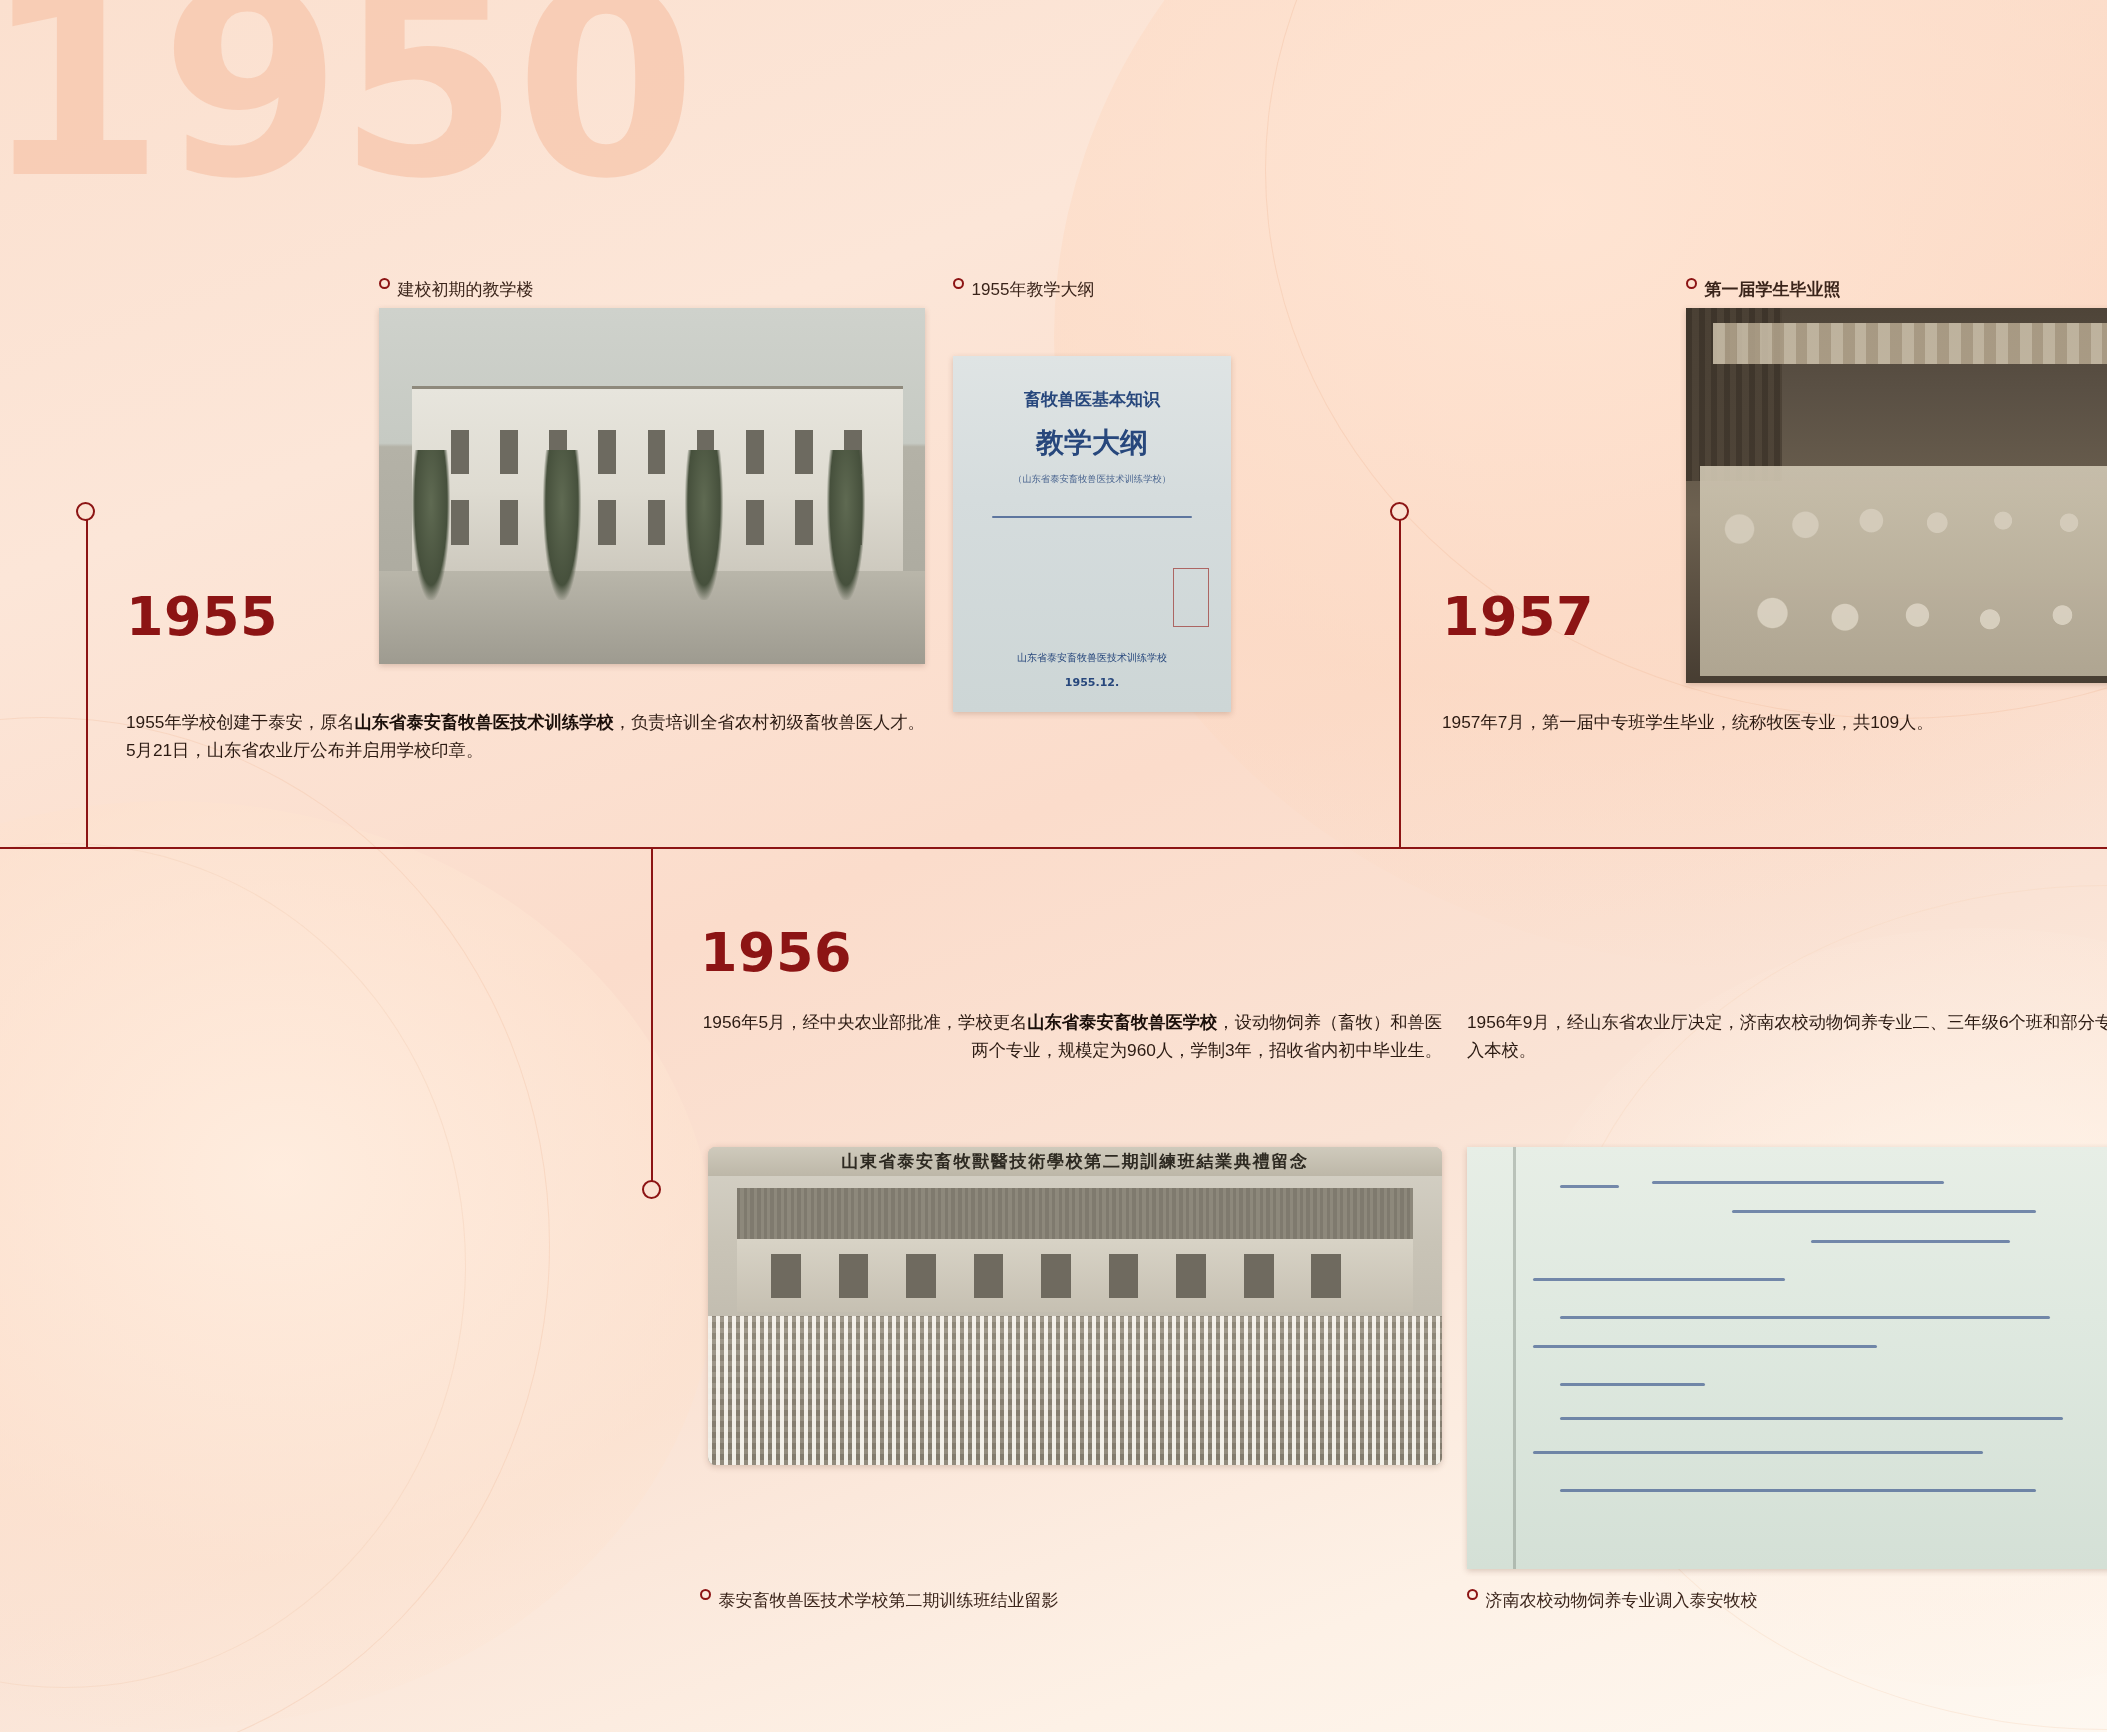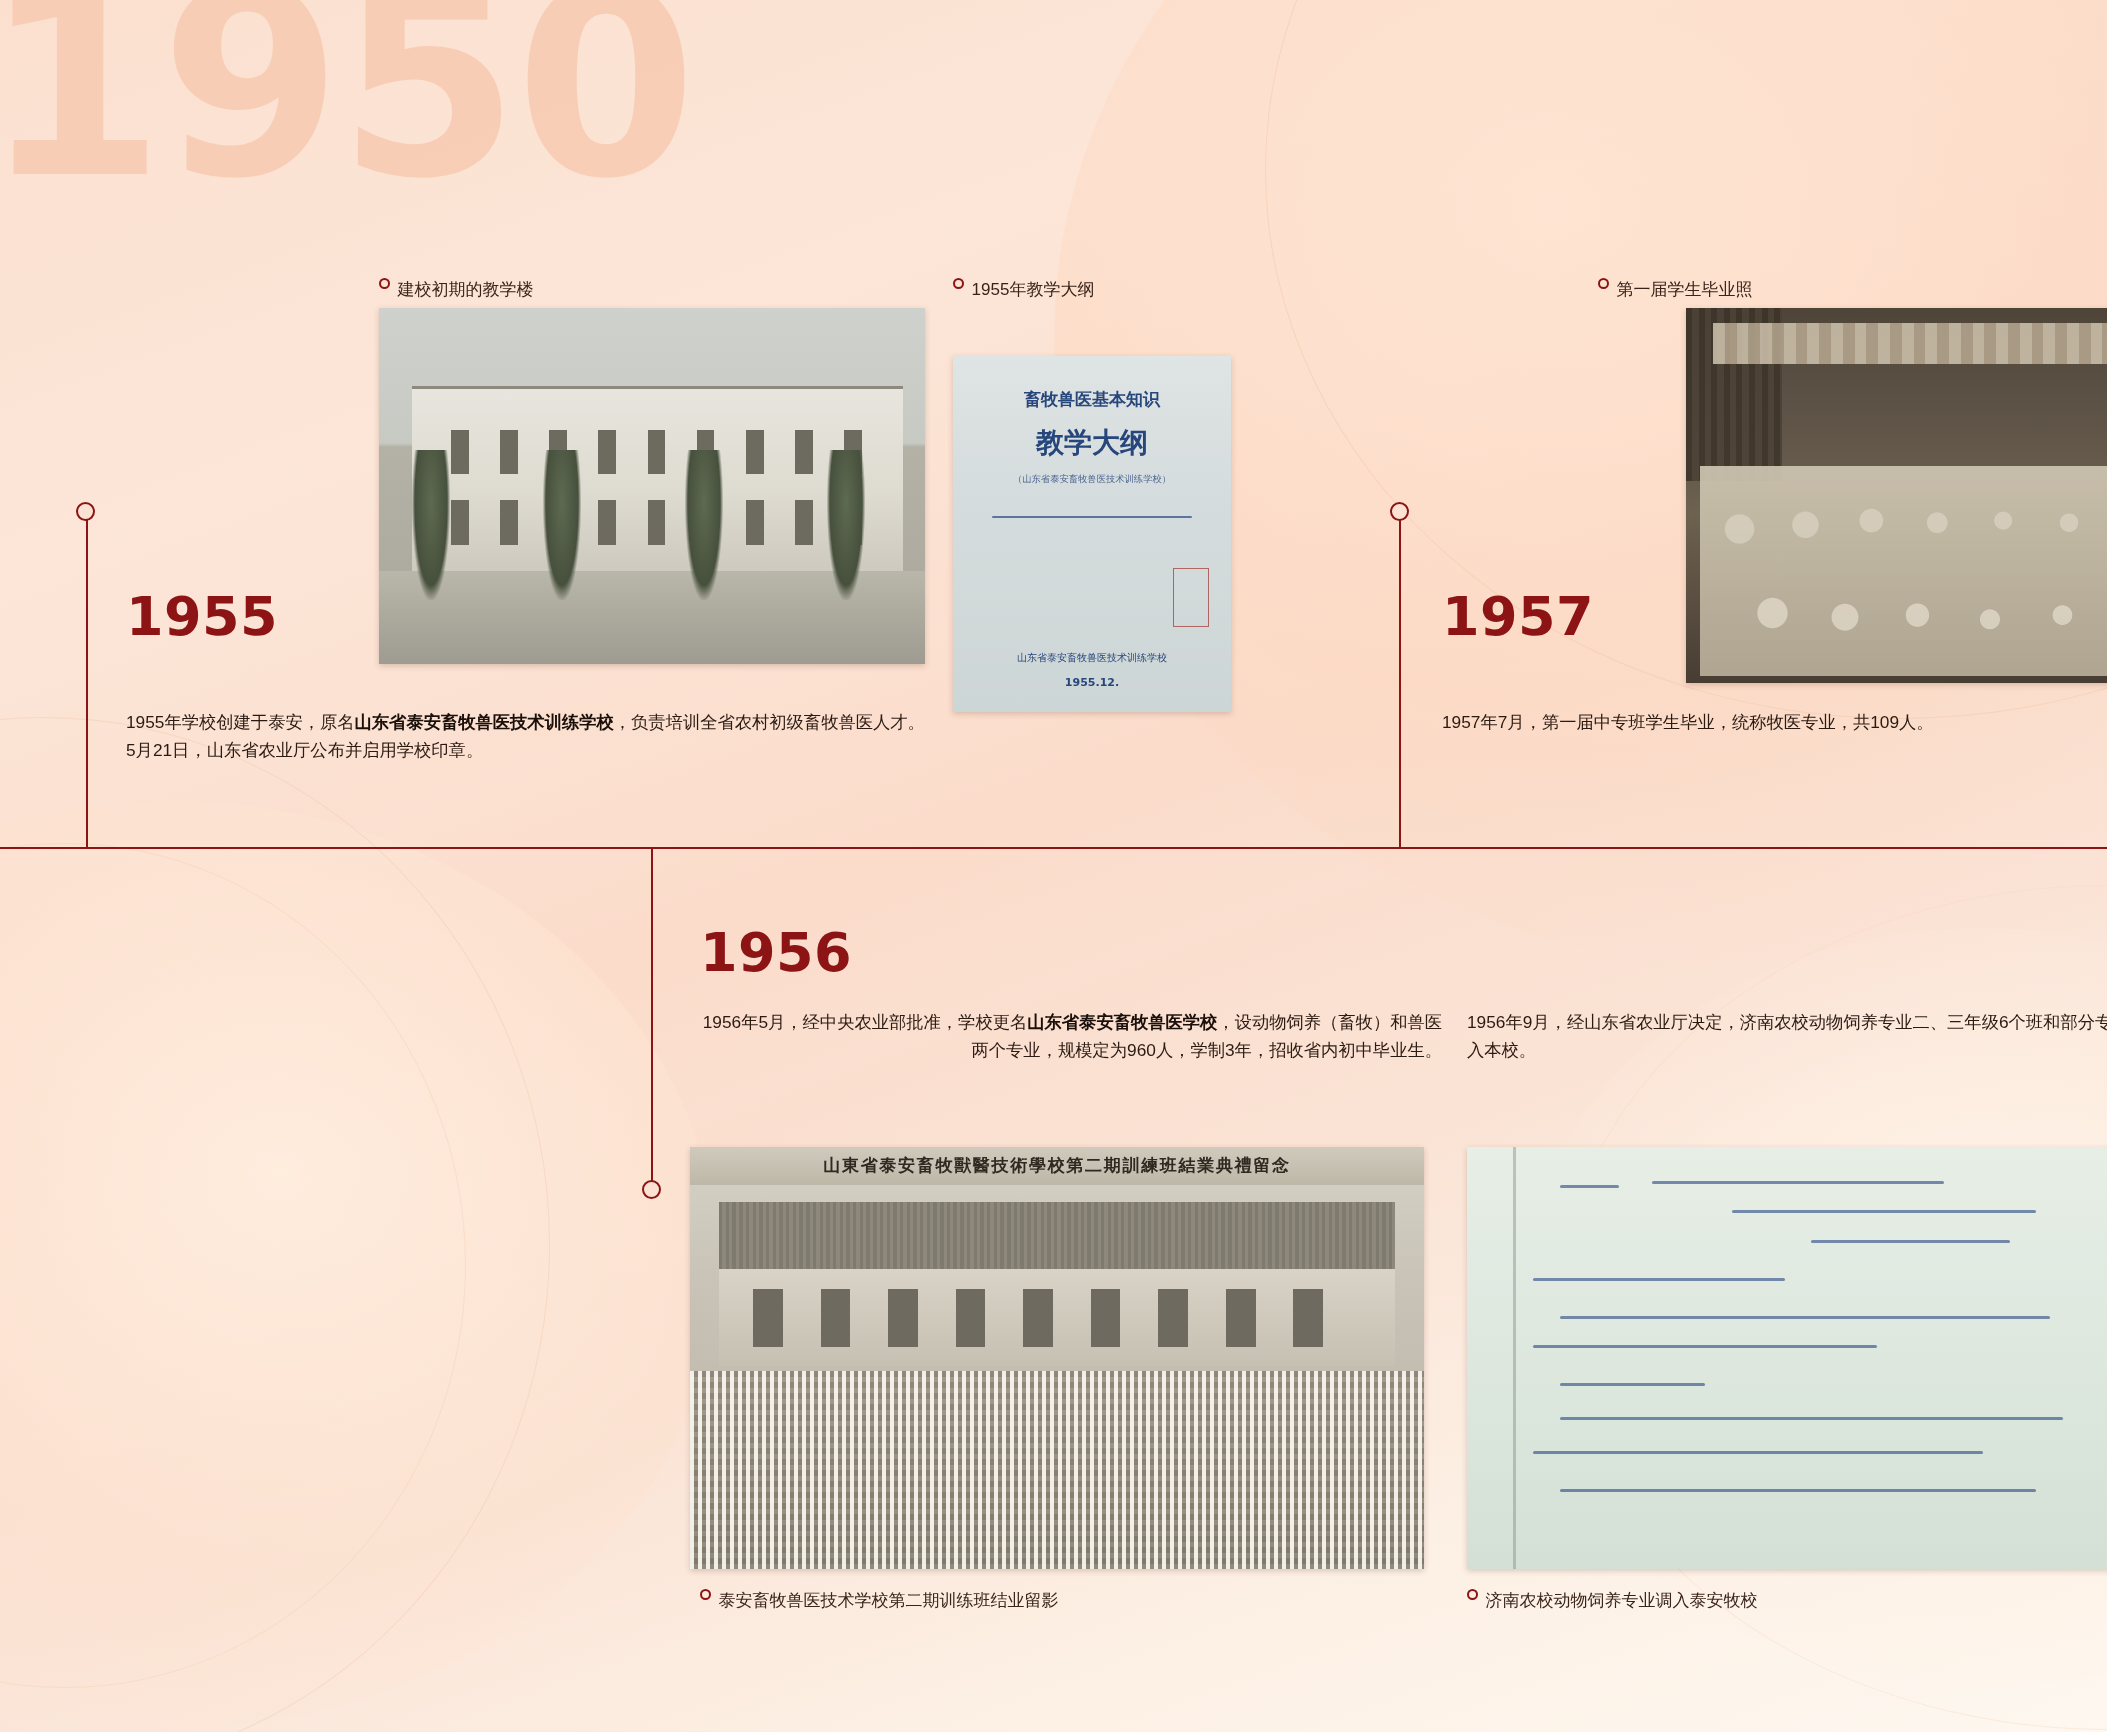--- a/index.html
+++ b/index.html
@@ -372,21 +372,21 @@
       <div class="line" style="left:14%; top:45%; width:72%; height:2.1px;"></div>
       <div class="stamp"></div>
       <div class="bigtext" style="top:83%; font-size:10px; font-weight:normal;">山东省泰安畜牧兽医技术训练学校</div>
       <div class="bigtext" style="top:90%; font-size:11px;">1955.12.</div>
     </div>
   </div>
 
   <div class="year" style="left:126px; top:590px;">1955</div>
   <div class="body-text" style="left:126px; top:708px; width:1113px;">1955年学校创建于泰安，原名<b>山东省泰安畜牧兽医技术训练学校</b>，负责培训全省农村初级畜牧兽医人才。<br>5月21日，山东省农业厅公布并启用学校印章。</div>
 
-  <div class="caption" style="left:1598px; top:278px;">
+  <div class="caption" style="left:1686px; top:278px;font-weight:bold;">
     <span class="cap-dot"></span>
     <span>第一届学生毕业照</span>
   </div>
 
   <div class="photo p3" style="left:1686px; top:308px; width:687px; height:375px;">
     <div class="ph-inner">
       <div class="curtain" style="left:0; width:14%;"></div>
 
       <div class="banner"></div>
       <div class="crowd"></div>
@@ -394,21 +394,21 @@
   </div>
 
   <div class="year" style="left:1442px; top:590px;">1957</div>
   <div class="body-text" style="left:1442px; top:708px; width:928px;">1957年7月，第一届中专班学生毕业，统称牧医专业，共109人。</div>
 
   <div class="year" style="left:700px; top:898px;margin-top:28px;">1956</div>
 
   <div class="body-text" style="left:700px; top:1008px; width:742px;text-align:right;">1956年5月，经中央农业部批准，学校更名<b>山东省泰安畜牧兽医学校</b>，设动物饲养（畜牧）和兽医两个专业，规模定为960人，学制3年，招收省内初中毕业生。</div>
   <div class="body-text" style="left:1467px; top:1008px; width:717px;">1956年9月，经山东省农业厅决定，济南农校动物饲养专业二、三年级6个班和部分专业教师转入本校。</div>
 
-  <div class="photo p4" style="left:690px; top:1147px; width:734px; height:422px;">
+  <div class="photo p4" style="left:708px; top:1147px; width:734px; height:318px;border-radius:8px;">
     <div class="ph-inner">
       <div class="title-strip" style="font-size:17px;">山東省泰安畜牧獸醫技術學校第二期訓練班結業典禮留念</div>
       <div class="roof"></div>
       <div class="wall">
         <div class="pwin" style="left:5%"></div>
         <div class="pwin" style="left:15%"></div>
         <div class="pwin" style="left:25%"></div>
         <div class="pwin" style="left:35%"></div>
         <div class="pwin" style="left:45%"></div>
         <div class="pwin" style="left:55%"></div>

